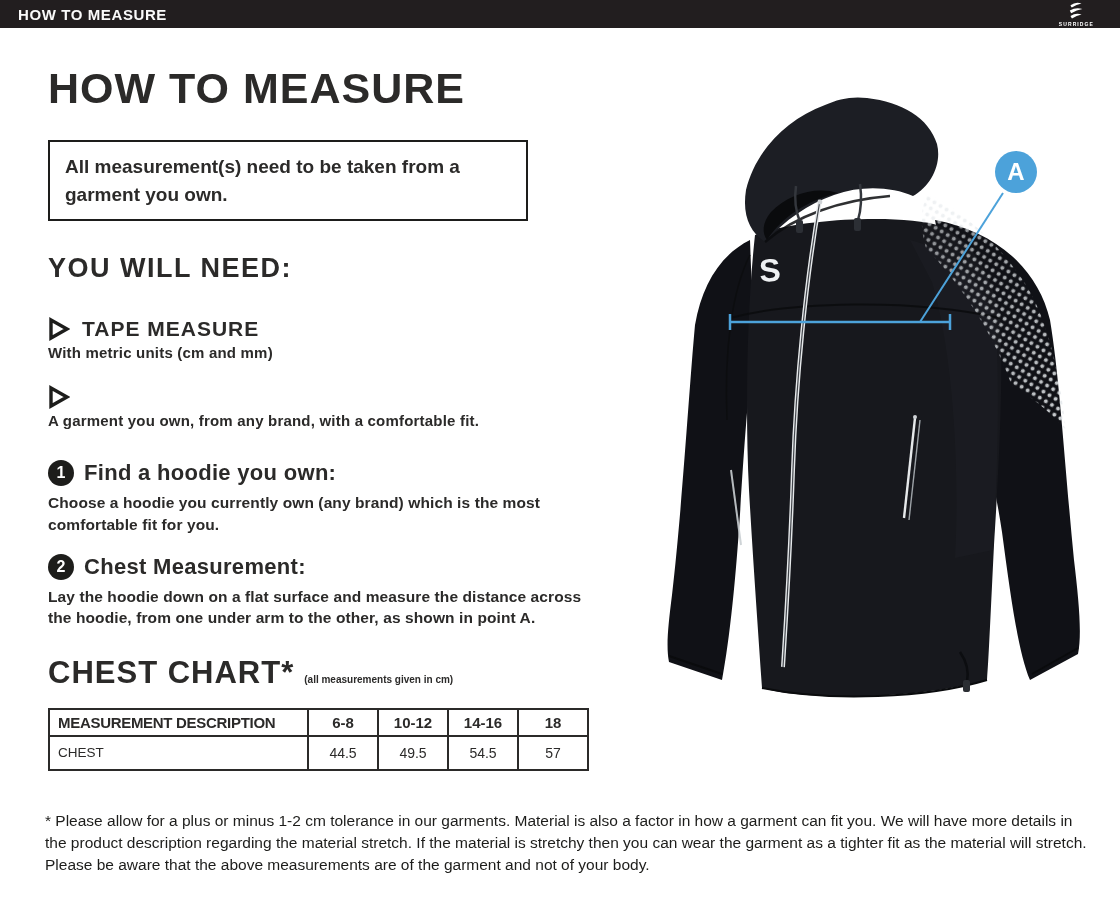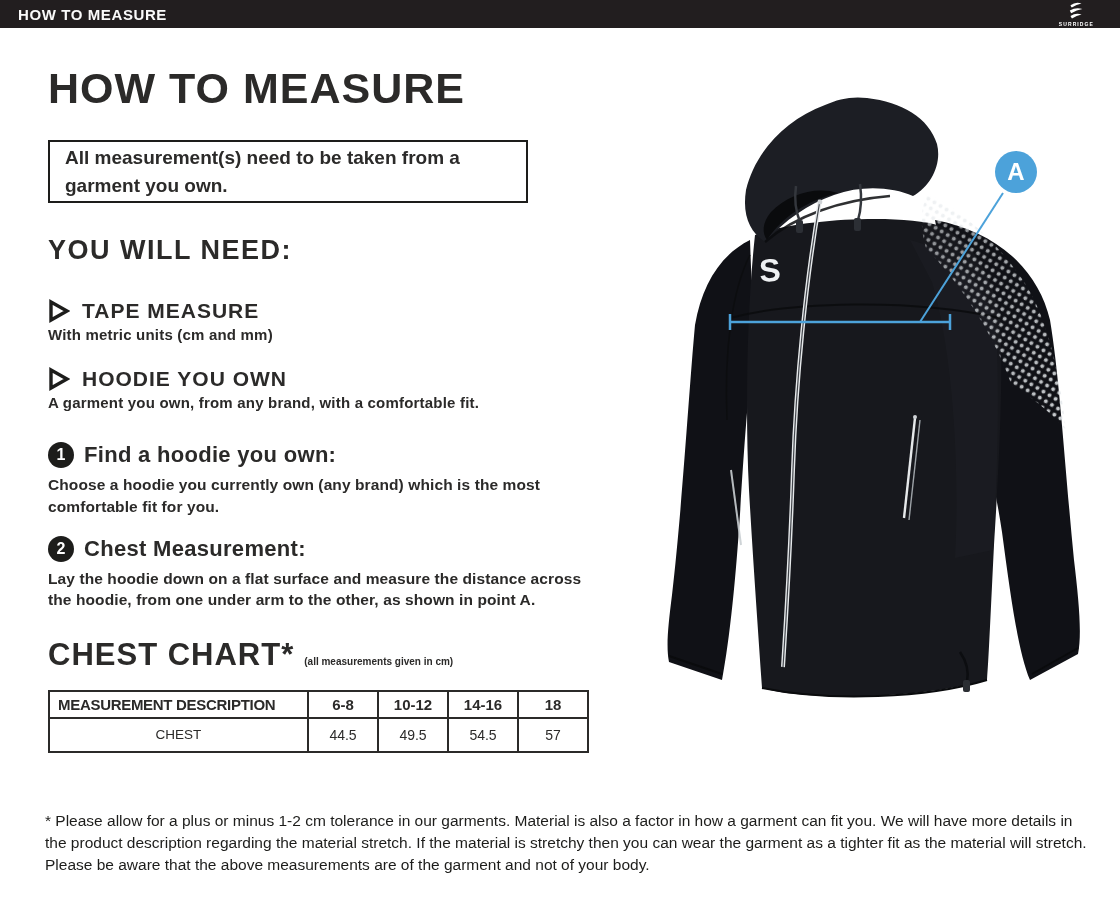--- a/index.html
+++ b/index.html
@@ -8,21 +8,21 @@
     font-family:"Liberation Sans",sans-serif;color:#2b2a29;overflow:hidden;
   }
   
   .topbar{position:absolute;top:0;left:0;width:1120px;height:28px;background:#221e1f;display:flex;align-items:center;}
   .topbar-title{color:#fafafa;font-weight:bold;font-size:15px;letter-spacing:.6px;padding-left:18px;}
   .topbar-logo{position:absolute;right:26px;top:2px;display:flex;flex-direction:column;align-items:center;}
   .logo-brand{color:#ffffff;font-size:5px;font-weight:bold;letter-spacing:1.1px;margin-top:1px;}
   
   .left-col{position:absolute;left:48px;top:66px;width:560px;}
   h1.page-title{font-size:43px;font-weight:bold;letter-spacing:1px;margin:0;line-height:1.05;}
-  .notice-box{margin-top:29px;border:2px solid #1d1d1b;padding:2px 15px;width:446px;
+  .notice-box{margin-top:29px;border:2px solid #1d1d1b;padding:11px 15px;width:446px;
     font-size:19px;font-weight:bold;line-height:1.45;}
   .section-heading{margin-top:32px;font-size:27px;font-weight:bold;letter-spacing:1.5px;}
   .need-item{margin-top:33px;}
   .need-item + .need-item{margin-top:24px;}
   .need-head{display:flex;align-items:flex-end;gap:12px;}
   .need-label{font-size:21px;font-weight:bold;letter-spacing:1px;}
   .need-desc{font-size:15px;font-weight:bold;margin-top:3px;letter-spacing:.2px;}
   .step{margin-top:31px;}
   .step + .step{margin-top:18px;}
   .step-head{display:flex;align-items:center;gap:10px;}
@@ -32,21 +32,21 @@
   .step-body{margin-top:6px;font-size:15.5px;font-weight:bold;line-height:1.4;max-width:545px;letter-spacing:.1px;}
   .size-chart-head{margin-top:26px;display:flex;align-items:baseline;gap:10px;}
   .size-chart-title{font-size:31px;font-weight:bold;letter-spacing:1px;}
   .size-chart-sub{font-size:10px;font-weight:bold;}
   table.size-table{margin-top:17px;border-collapse:collapse;table-layout:fixed;}
   table.size-table td,table.size-table th{border:2px solid #2b2a29;}
   th.col-desc{width:241px;text-align:left;padding:4px 8px;font-size:15px;letter-spacing:-.3px;}
   th.size-col{width:68px;text-align:center;font-size:15px;padding:4px 0;}
   td.metric-label{font-size:11.5px;font-weight:bold;padding:3px 8px;letter-spacing:-.2px;height:17px;}
   td.metric-empty{height:17px;}
-  td.row-label{font-size:13.5px;padding:7px 8px;height:18px;text-align:center;}
+  td.row-label{font-size:13.5px;padding:7px 8px;height:18px;}
   td.cell-val{font-size:14px;text-align:center;height:18px;}
   
   .footnote{position:absolute;left:45px;top:810px;width:1045px;font-size:15.5px;line-height:1.42;color:#1d1d1b;}
   
   .figure{position:absolute;left:610px;top:90px;width:500px;height:620px;}
 </style>
 </head>
 <body>
 
 <div class="topbar">
@@ -77,21 +77,20 @@
       <span class="need-label">TAPE MEASURE</span>
     </div>
     <div class="need-desc">With metric units (cm and mm)</div>
   </div>
 
   <div class="need-item">
     <div class="need-head">
       <svg width="22" height="24" viewBox="0 0 22 24">
         <polygon points="3,3 19,12 3,21" fill="none" stroke="#1d1d1b" stroke-width="3.4" stroke-linejoin="miter"></polygon>
       </svg>
-      <span class="need-label">HOODIE YOU OWN</span>
     </div>
     <div class="need-desc">A garment you own, from any brand, with a comfortable fit.</div>
   </div>
 
   <div class="step">
     <div class="step-head">
       <span class="step-num">1</span>
       <span class="step-title">Find a hoodie you own:</span>
     </div>
     <div class="step-body">Choose a hoodie you currently own (any brand) which is the most comfortable fit for you.</div>

